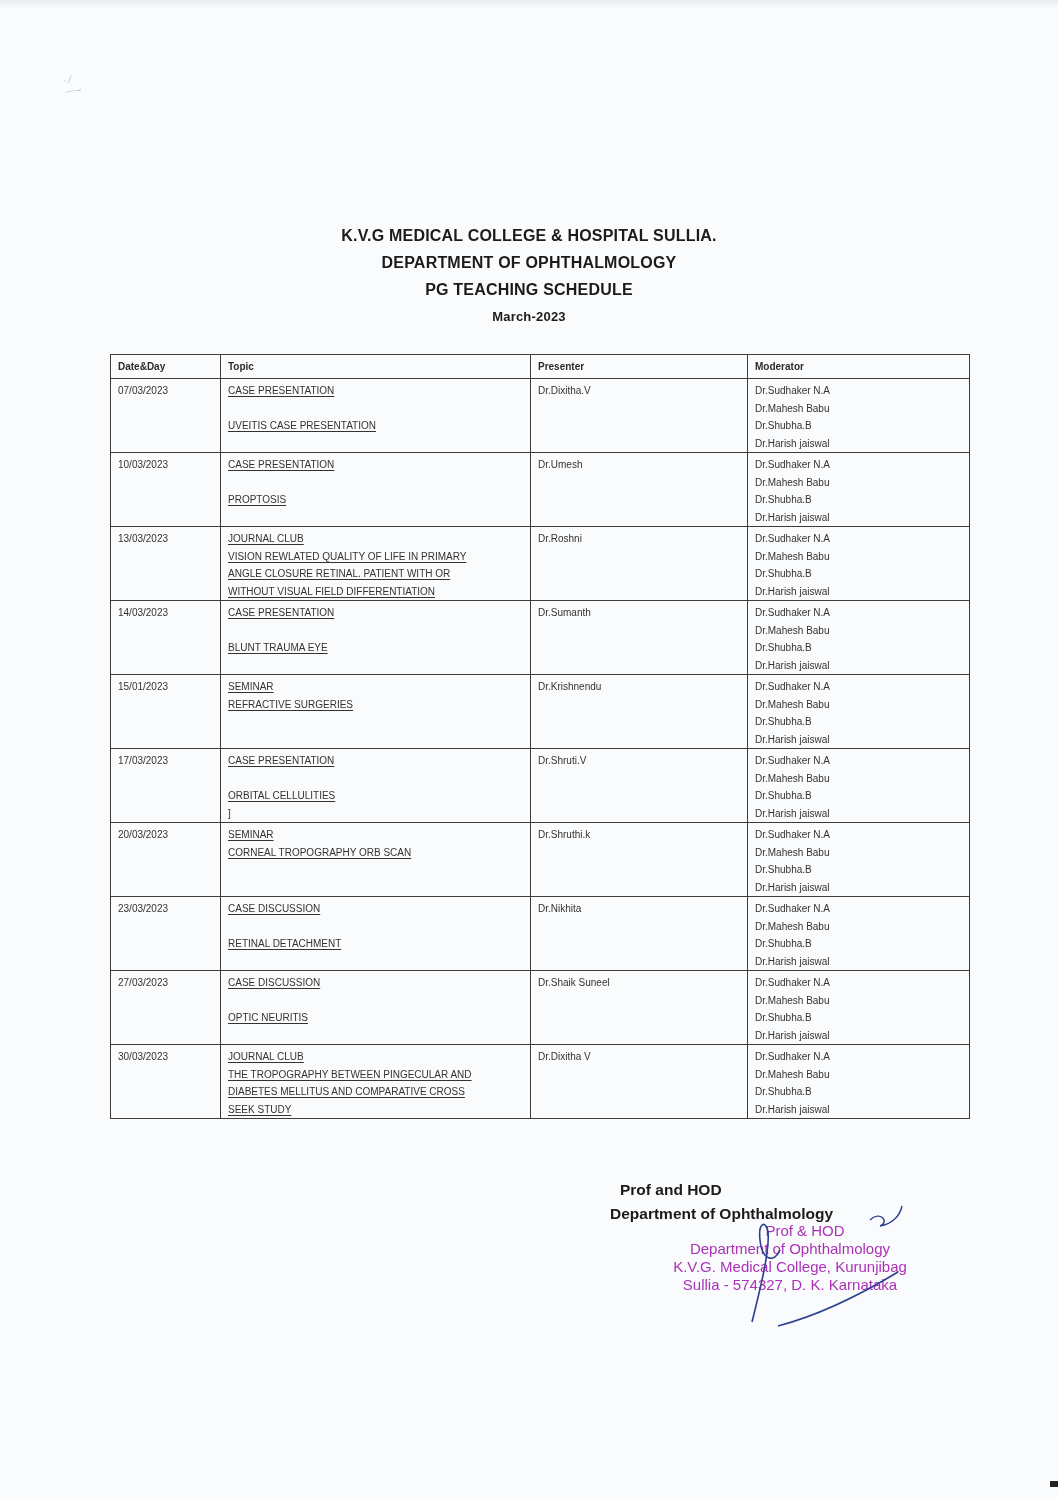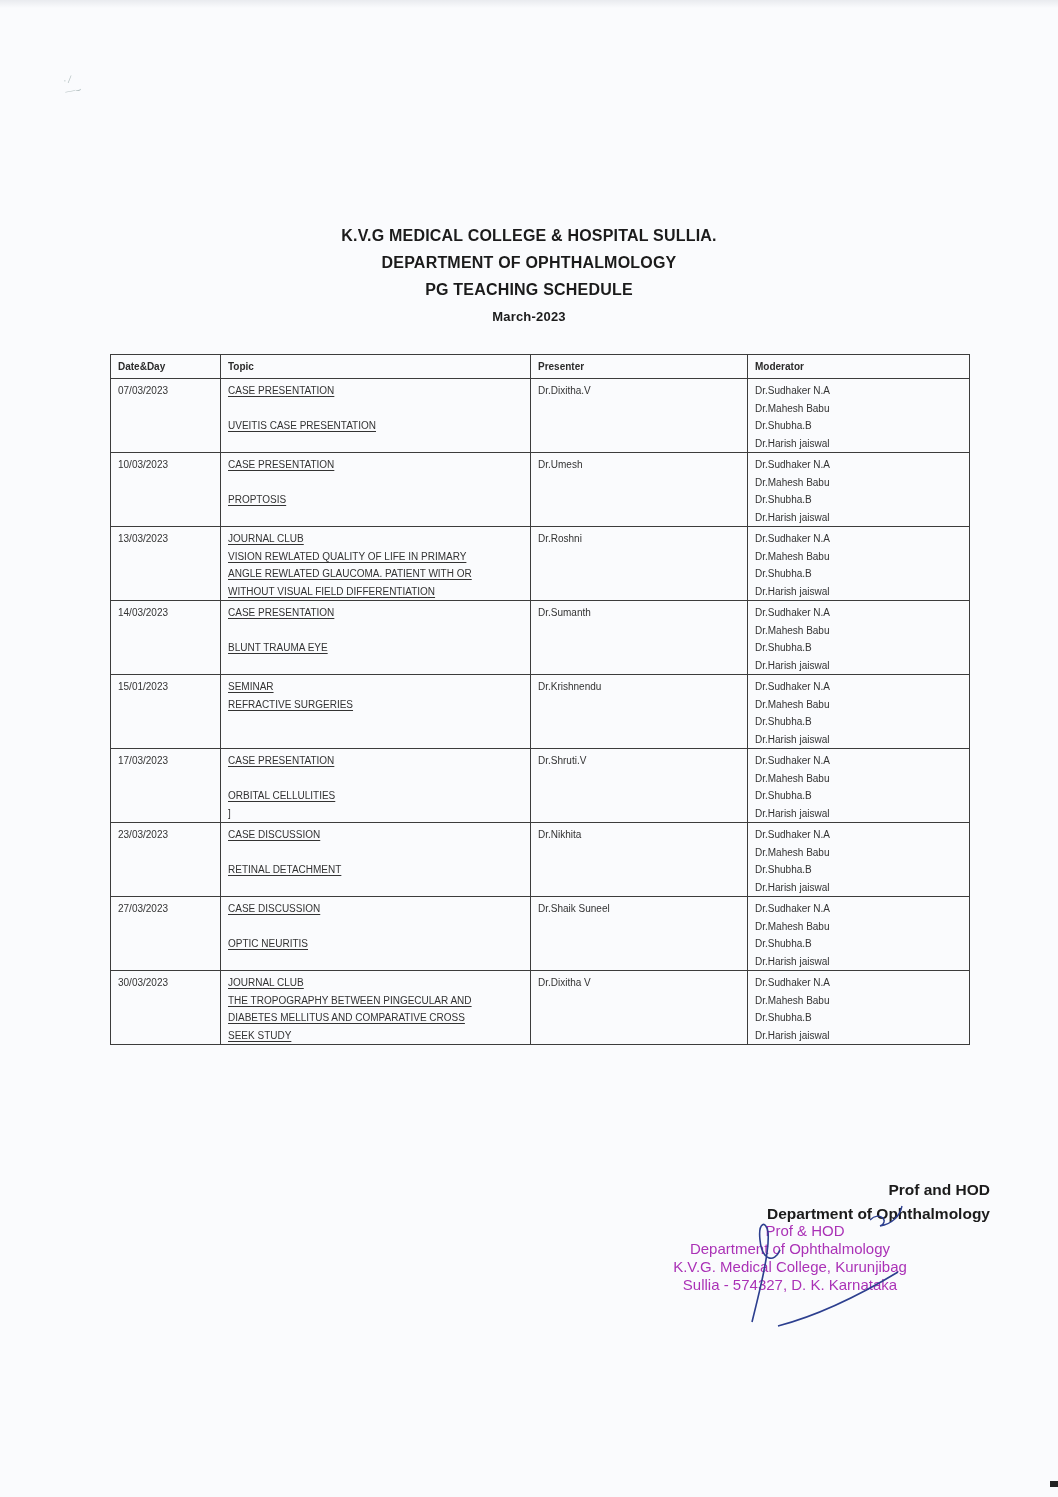--- a/index.html
+++ b/index.html
@@ -49,21 +49,21 @@
   col.c-date { width: 110px; }
   col.c-topic { width: 310px; }
   col.c-pres { width: 217px; }
   col.c-mod { width: 222px; }
   .u { text-decoration: underline; text-underline-offset: 2px; }
   .gap { height: 17.5px; }
   .mod-line { display: block; white-space: nowrap; }
 
   .sign-block {
     position: absolute; left: 610px; top: 1178px; width: 380px;
-    text-align: right; font-weight: bold; color: #1b1b1b;
+    text-align: left; font-weight: bold; color: #1b1b1b;
   }
   .sign-block .l1 { font-size: 15.5px; line-height: 24px; padding-left: 10px; }
   .sign-block .l2 { font-size: 15.5px; line-height: 24px; }
   .stamp {
     position: absolute; left: 620px; top: 1222px; width: 340px;
     text-align: center; color: #a21caf; font-size: 15px; line-height: 18px;
     opacity: 0.9;
   }
   .stamp .s1 { padding-left: 30px; }
   .signature {
@@ -130,21 +130,21 @@
           <span class="mod-line">Dr.Mahesh Babu</span>
           <span class="mod-line">Dr.Shubha.B</span>
           <span class="mod-line">Dr.Harish jaiswal</span>
         </td>
       </tr>
       <tr>
         <td>13/03/2023</td>
         <td>
           <span class="u mod-line">JOURNAL CLUB</span>
           <span class="u mod-line">VISION REWLATED QUALITY OF LIFE IN PRIMARY</span>
-          <span class="u mod-line">ANGLE REWLATED GLAUCOMA. PATIENT WITH OR</span>
+          <span class="u mod-line">ANGLE CLOSURE RETINAL. PATIENT WITH OR</span>
           <span class="u mod-line">WITHOUT VISUAL FIELD DIFFERENTIATION</span>
         </td>
         <td>Dr.Roshni</td>
         <td>
           <span class="mod-line">Dr.Sudhaker N.A</span>
           <span class="mod-line">Dr.Mahesh Babu</span>
           <span class="mod-line">Dr.Shubha.B</span>
           <span class="mod-line">Dr.Harish jaiswal</span>
         </td>
       </tr>
@@ -179,20 +179,34 @@
       </tr>
       <tr>
         <td>17/03/2023</td>
         <td>
           <span class="u mod-line">CASE PRESENTATION</span>
           <div class="gap"></div>
           <span class="u mod-line">ORBITAL CELLULITIES</span>
           <span class="u mod-line">]</span>
         </td>
         <td>Dr.Shruti.V</td>
+        <td>
+          <span class="mod-line">Dr.Sudhaker N.A</span>
+          <span class="mod-line">Dr.Mahesh Babu</span>
+          <span class="mod-line">Dr.Shubha.B</span>
+          <span class="mod-line">Dr.Harish jaiswal</span>
+        </td>
+      </tr>
+      <tr>
+        <td>20/03/2023</td>
+        <td>
+          <span class="u mod-line">SEMINAR</span>
+          <span class="u mod-line">CORNEAL TROPOGRAPHY ORB SCAN</span>
+        </td>
+        <td>Dr.Shruthi.k</td>
         <td>
           <span class="mod-line">Dr.Sudhaker N.A</span>
           <span class="mod-line">Dr.Mahesh Babu</span>
           <span class="mod-line">Dr.Shubha.B</span>
           <span class="mod-line">Dr.Harish jaiswal</span>
         </td>
       </tr>
       <tr>
         <td>23/03/2023</td>
         <td>

